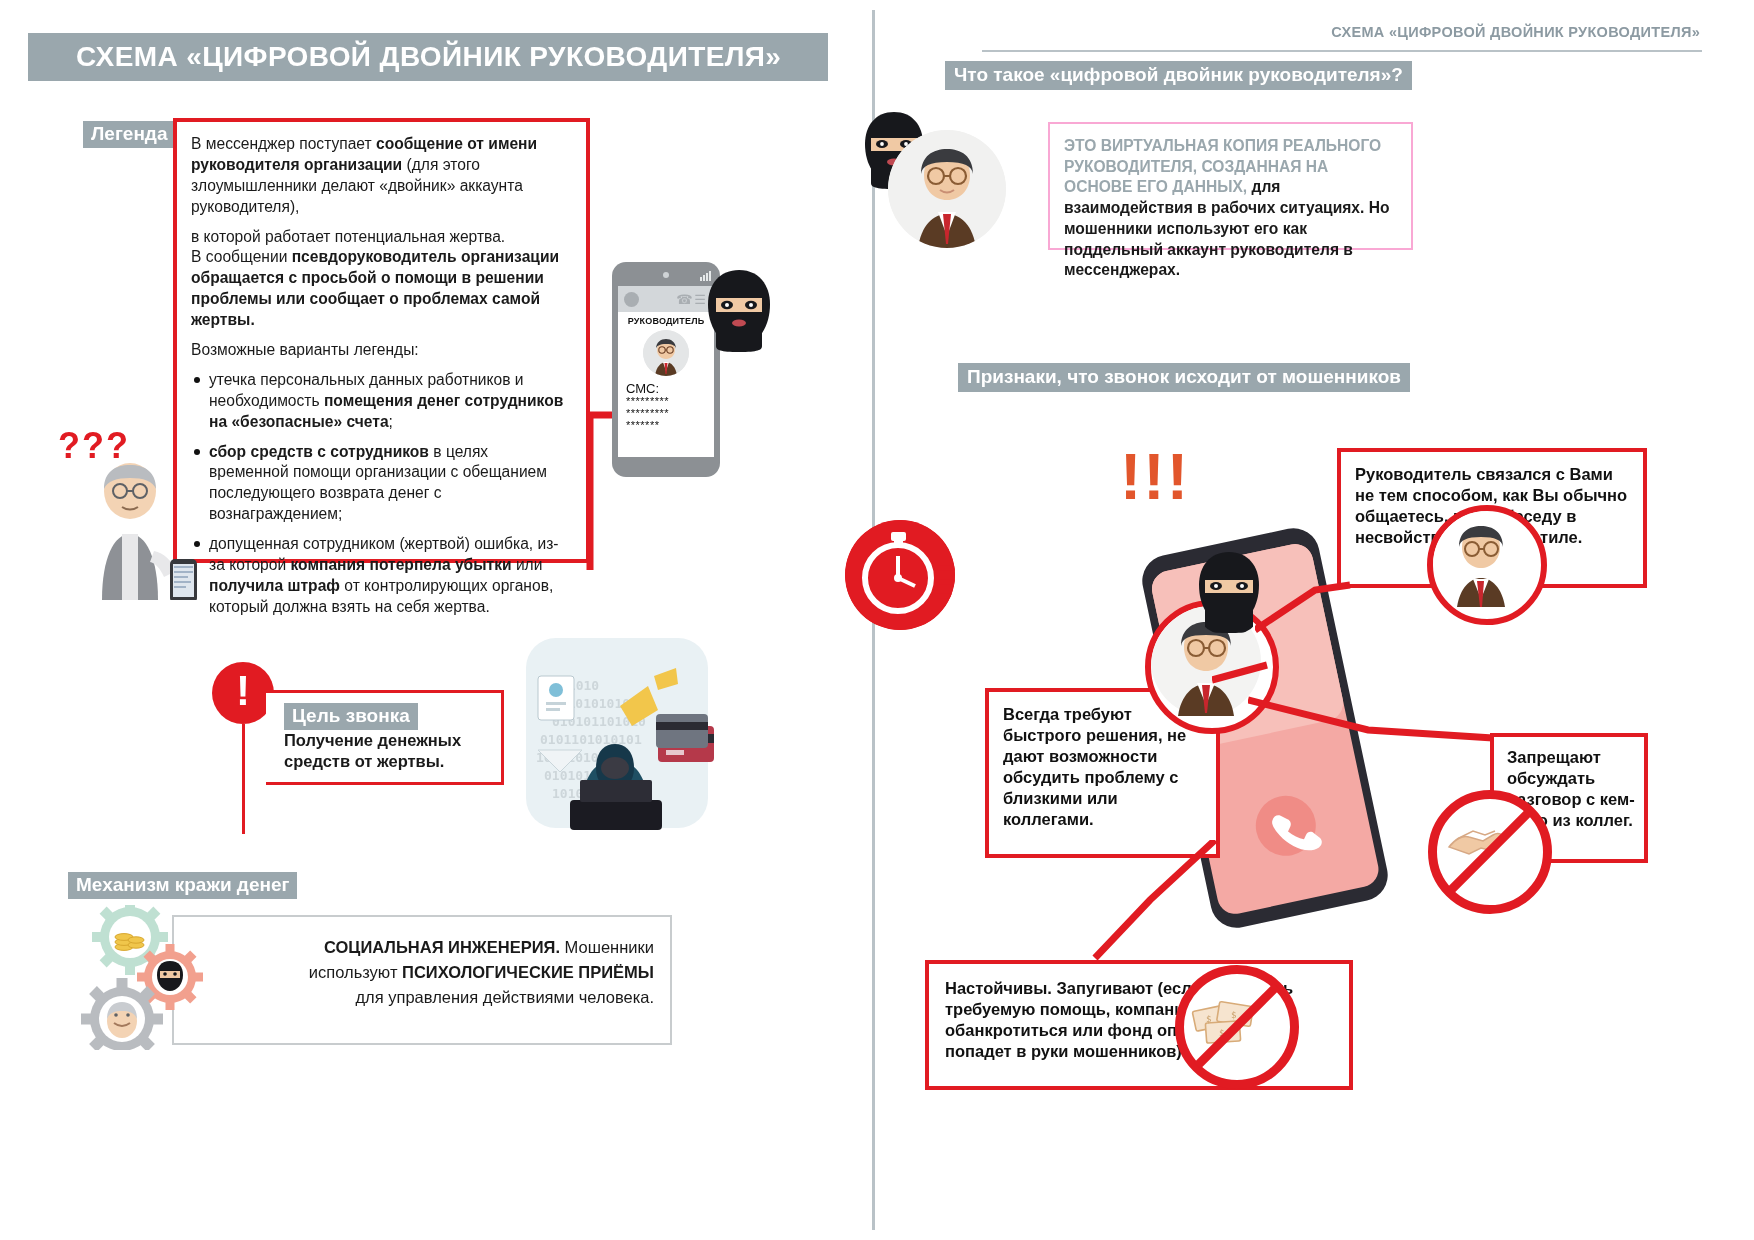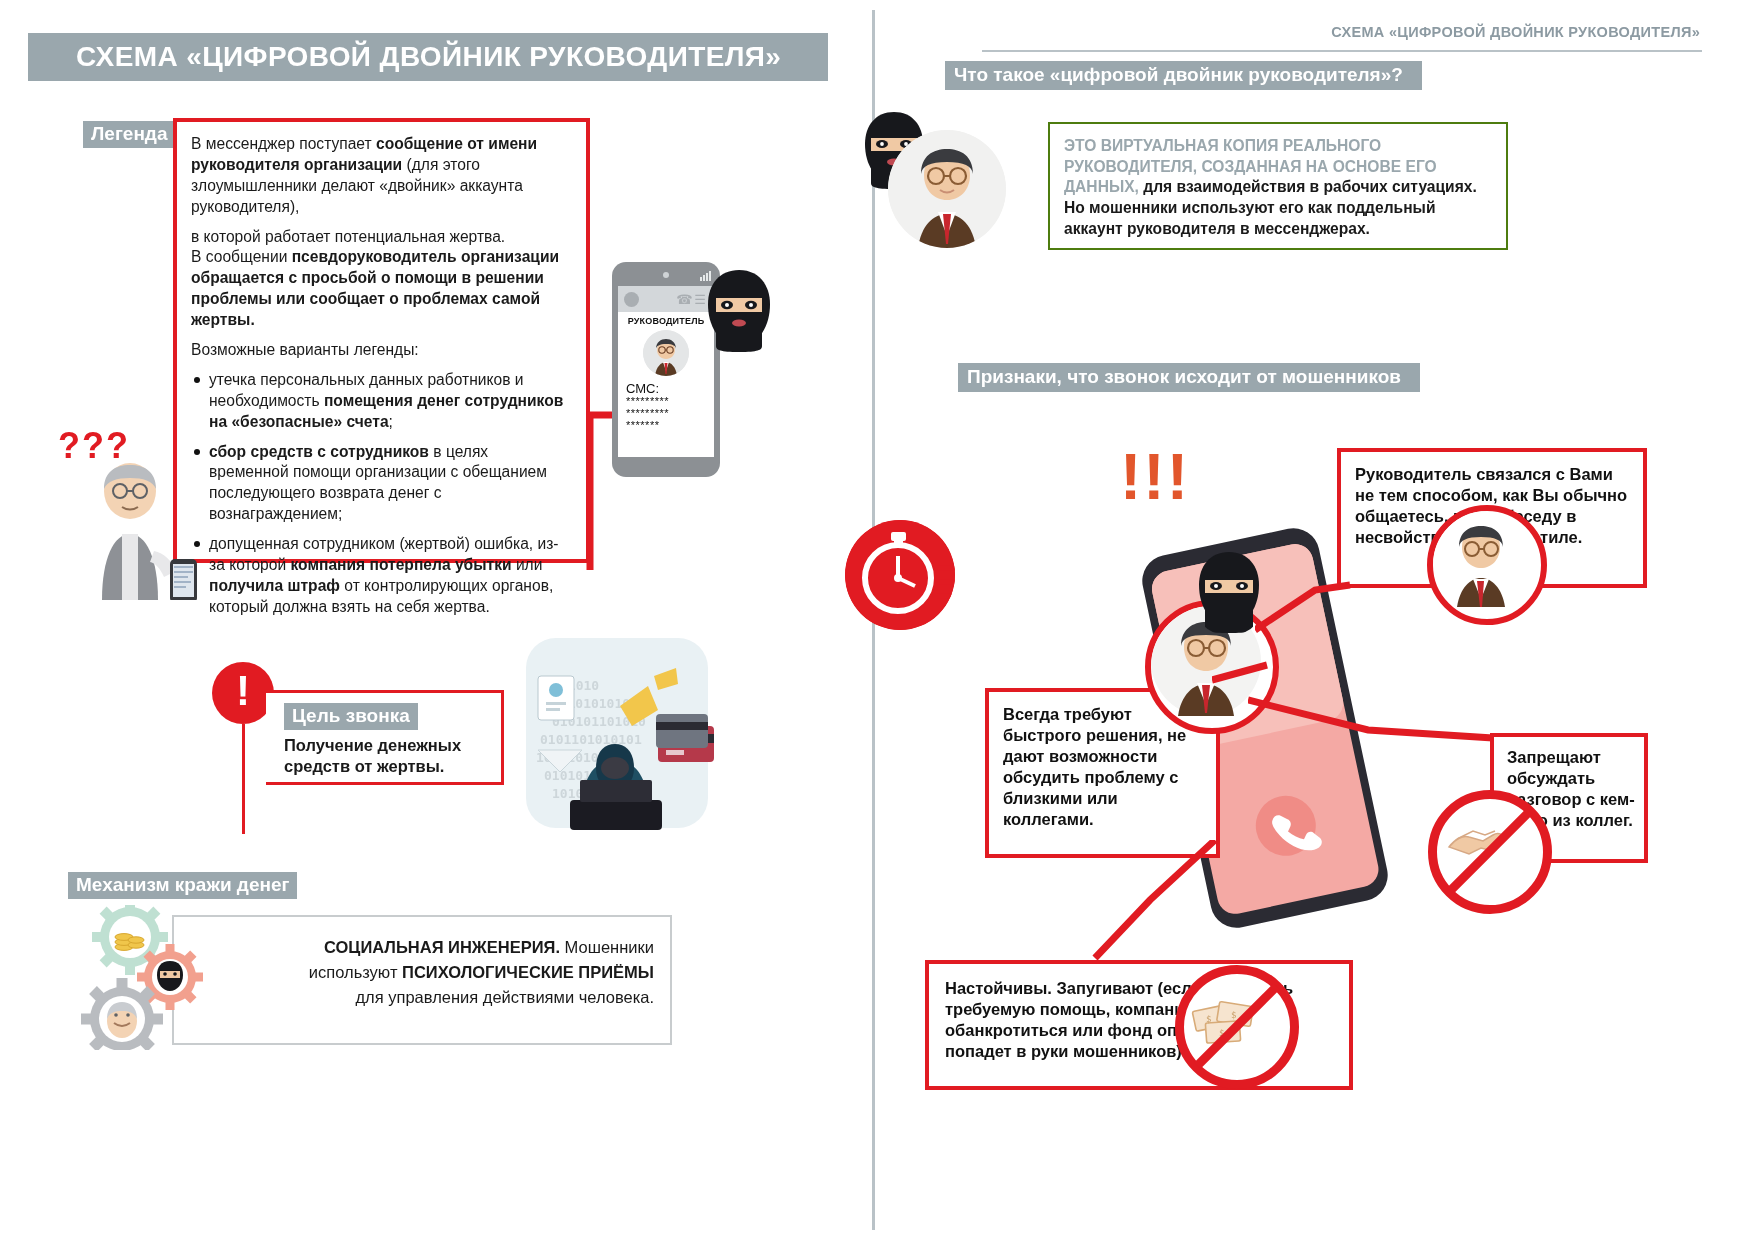--- a/index.html
+++ b/index.html
@@ -85,21 +85,21 @@
   
   .qmarks{position:absolute;left:58px;top:425px;font-size:36px;font-weight:bold;color:#e11b22;letter-spacing:2px;}
   .oldman{position:absolute;left:78px;top:455px;width:130px;height:145px;}
 
   
   .goal-box{
     position:absolute;left:266px;top:690px;width:238px;height:95px;
     border:3px solid #e11b22;border-left:none;box-sizing:border-box;
     background:#fff;padding:10px 10px 8px 18px;
   }
-  .goal-box .ttl{margin-bottom:5px;}
+  .goal-box .ttl{}
   .goal-box .body{font-size:16.5px;font-weight:bold;line-height:1.3;}
   .excl{
     position:absolute;left:212px;top:662px;width:62px;height:62px;border-radius:50%;
     background:#e11b22;display:flex;align-items:center;justify-content:center;
   }
   .excl span{color:#fff;font-size:42px;font-weight:bold;line-height:1;margin-top:-4px;}
   .excl-stem{position:absolute;left:242px;top:724px;width:3px;height:110px;background:#e11b22;}
 
   
   .hacker{position:absolute;left:508px;top:628px;width:215px;height:205px;}
@@ -117,27 +117,27 @@
   
   .right-col{position:absolute;left:872px;top:0;width:882px;height:1240px;}
   .r-header{
     position:absolute;left:110px;top:24px;width:718px;text-align:right;
     font-size:14.5px;font-weight:bold;color:#8c9aa2;letter-spacing:.3px;
   }
   .r-rule{position:absolute;left:110px;top:50px;width:720px;height:2px;background:#b9c2c7;}
 
   .r-tag{
     position:absolute;background:#9aa7ad;color:#fff;font-weight:bold;font-size:19px;
-    padding:3px 19px 4px 9px;line-height:1.15;white-space:nowrap;
+    padding:3px 9px 4px 9px;line-height:1.15;white-space:nowrap;
   }
   .tag-signs{top:363px;margin-left:36px;}
 
   .what-box{
-    position:absolute;left:1048px;top:122px;width:460px;height:128px;
-    border:2px solid #4d7c0f;box-sizing:border-box;background:#fff;
+    position:absolute;left:1048px;top:122px;width:365px;height:128px;
+    border:2px solid #f9a8d4;box-sizing:border-box;background:#fff;
     padding:12px 14px 10px 14px;
   }
   .what-box .t{font-size:15.6px;line-height:1.33;font-weight:bold;}
   .what-box .grey{color:#9aa7ad;}
   .what-shadow{
     position:absolute;left:1053px;top:127px;width:460px;height:128px;background:#eceef0;z-index:-1;
   }
   .boss-circle{
     position:absolute;left:888px;top:130px;width:118px;height:118px;border-radius:50%;
     background:#f1f1f0;overflow:hidden;

